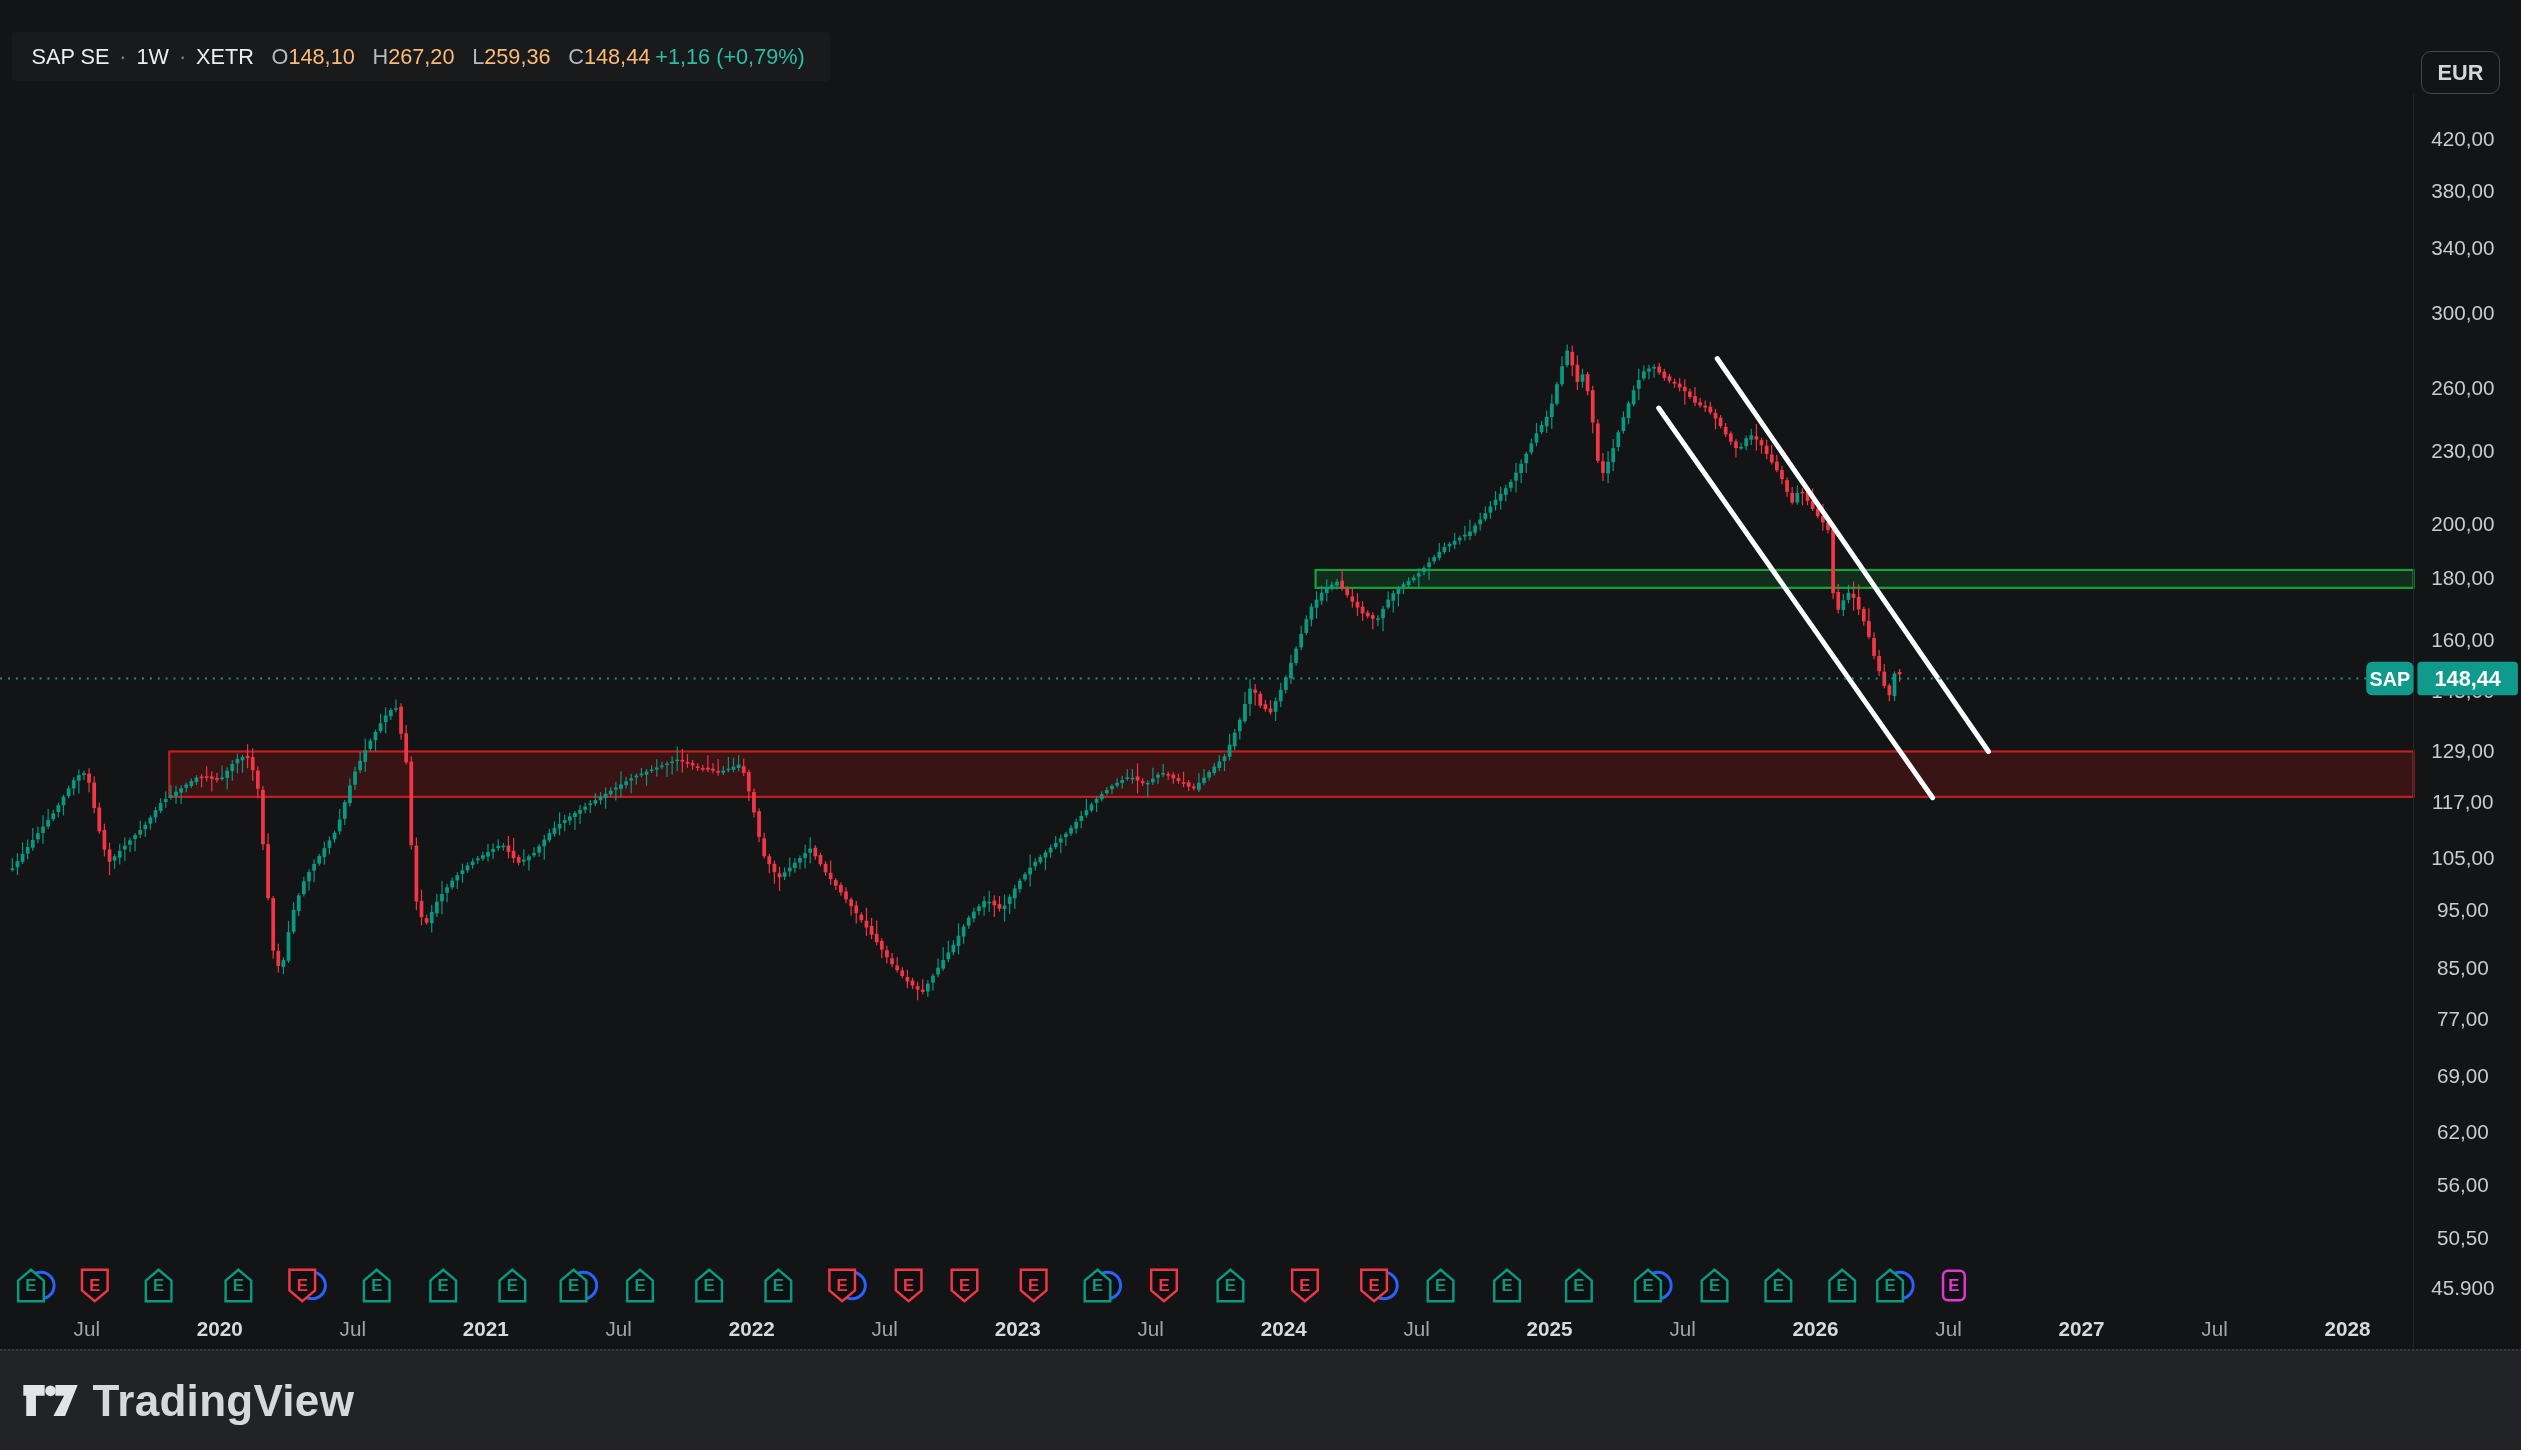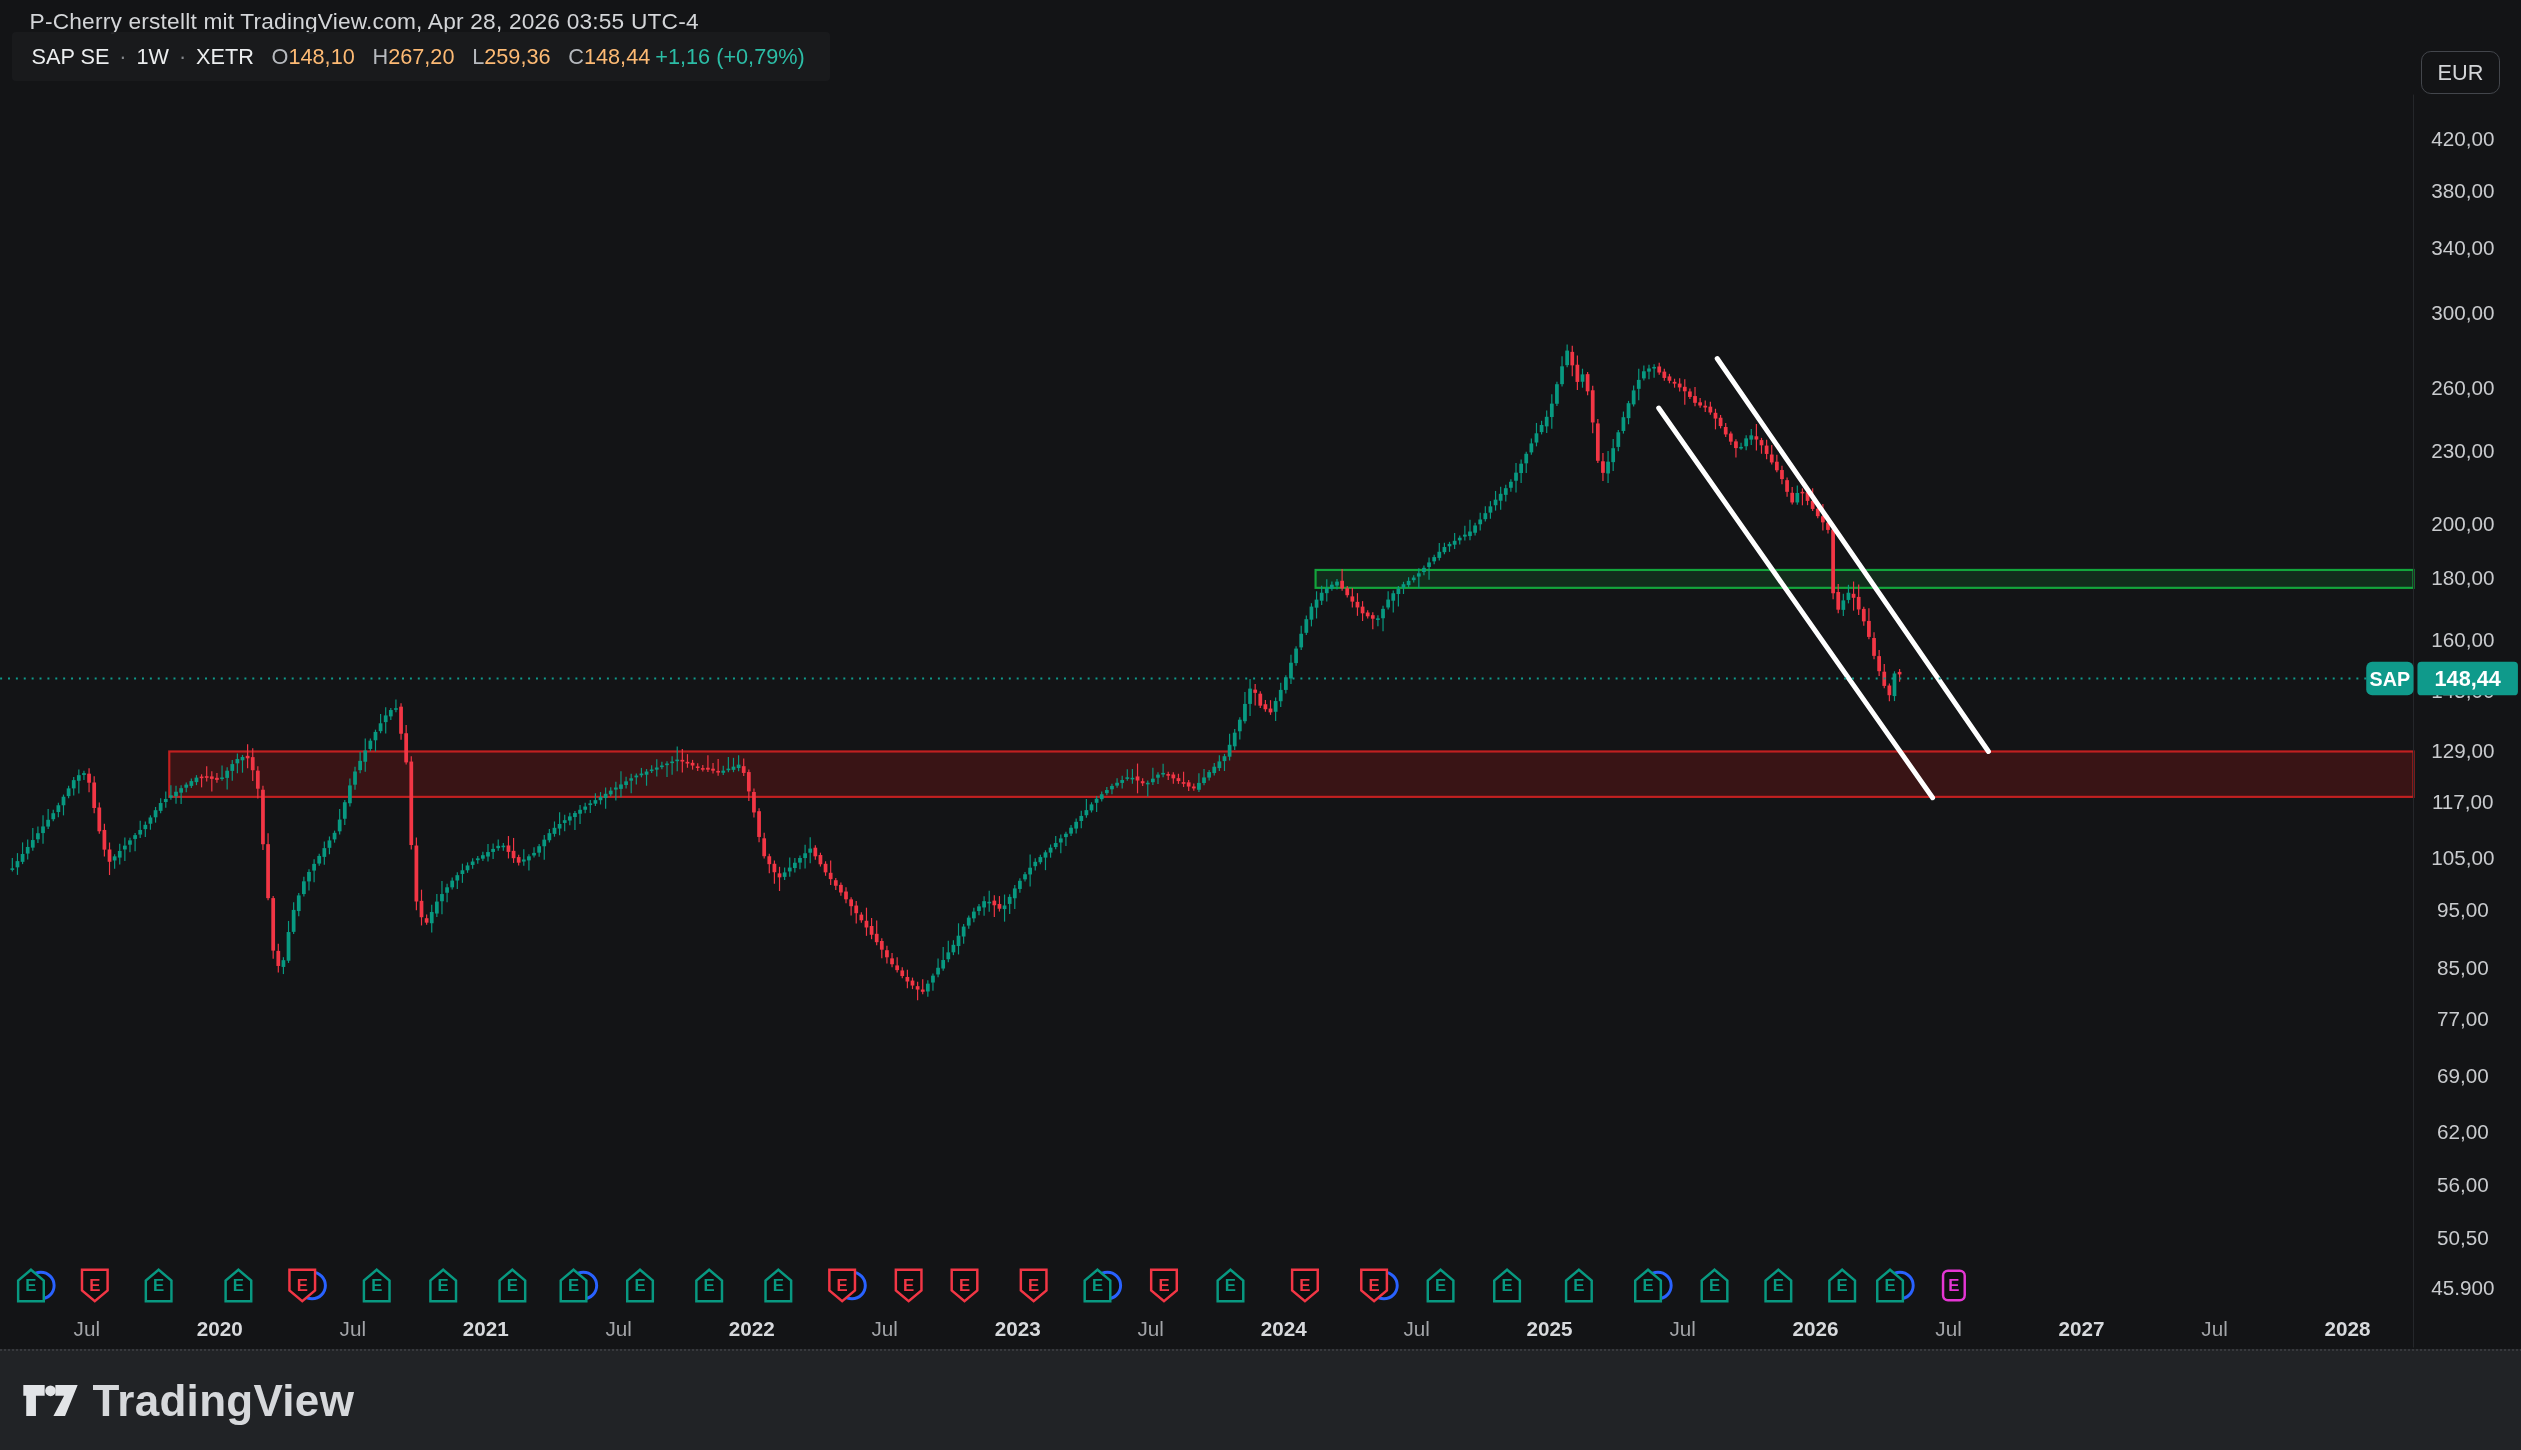--- a/index.html
+++ b/index.html
@@ -9,21 +9,21 @@
   .hdr{position:absolute;left:29.6px;top:7.9px;font-size:22.7px;font-weight:500;color:#d3d5d8;letter-spacing:0.2px;}
   .legend{position:absolute;left:11.8px;top:32px;height:49px;display:flex;align-items:center;
           background:rgba(26,27,29,.92);border-radius:3.9px;padding:0 25.6px 0 19.7px;}
   .legend .sym{font-size:21.7px;color:#eceeef;font-weight:500;}
   .legend .sep{font-size:21.7px;color:#85888d;margin:0 9.9px;}
   .legend .pair{margin-left:17.7px;font-size:21.7px;}
   .legend .k{color:#b6b9be;}
   .legend .v{color:#fdba74;}
   .legend .chg{margin-left:5px;font-size:21.7px;color:#2cbda6;}
   .eur{position:absolute;left:2421px;top:51px;width:77px;height:41px;border:1.5px solid #43464c;
-       border-radius:9.9px;color:#d3d5d8;font-size:21.7px;font-weight:400;display:flex;
+       border-radius:9.9px;color:#d3d5d8;font-size:21.7px;font-weight:700;display:flex;
        align-items:center;justify-content:center;background:transparent;}
   .footer{position:absolute;left:0;top:1349px;width:2522px;height:101px;background:#212326;
           border-top:2px dotted #37393d;box-sizing:border-box;display:flex;align-items:center;}
   .footer .mark{margin-left:21.7px;}
   .footer .brand{font-size:44px;font-weight:700;color:#d6d8db;margin-left:13.8px;letter-spacing:0.3px;}
 </style>
 </head>
 <body>
 
 <div class="stage">
@@ -945,21 +945,20 @@
       <text x="2500" y="1264.1200517797474" text-anchor="middle" fill="#c9cbce" font-family="Liberation Sans, sans-serif" font-size="21">50,50</text>
       <text x="2500" y="1314.4528833059549" text-anchor="middle" fill="#c9cbce" font-family="Liberation Sans, sans-serif" font-size="21">45.900</text>
       <g>
         <rect x="2402" y="671.904699326607" width="48" height="34" rx="6" fill="#0f9a8b"></rect>
         <text x="2426" y="695.904699326607" text-anchor="middle" fill="#ffffff" font-family="Liberation Sans, sans-serif" font-size="20" font-weight="bold">SAP</text>
         <rect x="2454" y="671.904699326607" width="102" height="34" rx="4" fill="#0f9a8b"></rect>
         <text x="2505" y="696.904699326607" text-anchor="middle" fill="#ffffff" font-family="Liberation Sans, sans-serif" font-size="22" font-weight="bold">148,44</text>
       </g>
     </svg>
 
-  <div class="hdr">P-Cherry erstellt mit TradingView.com, Apr 28, 2026 03:55 UTC-4</div>
 
   <div class="legend">
     <span class="sym">SAP SE</span>
     <span class="sep">·</span>
     <span class="sym">1W</span>
     <span class="sep">·</span>
     <span class="sym">XETR</span>
     <span class="pair"><span class="k">O</span><span class="v">148,10</span></span>
     <span class="pair"><span class="k">H</span><span class="v">267,20</span></span>
     <span class="pair"><span class="k">L</span><span class="v">259,36</span></span>

